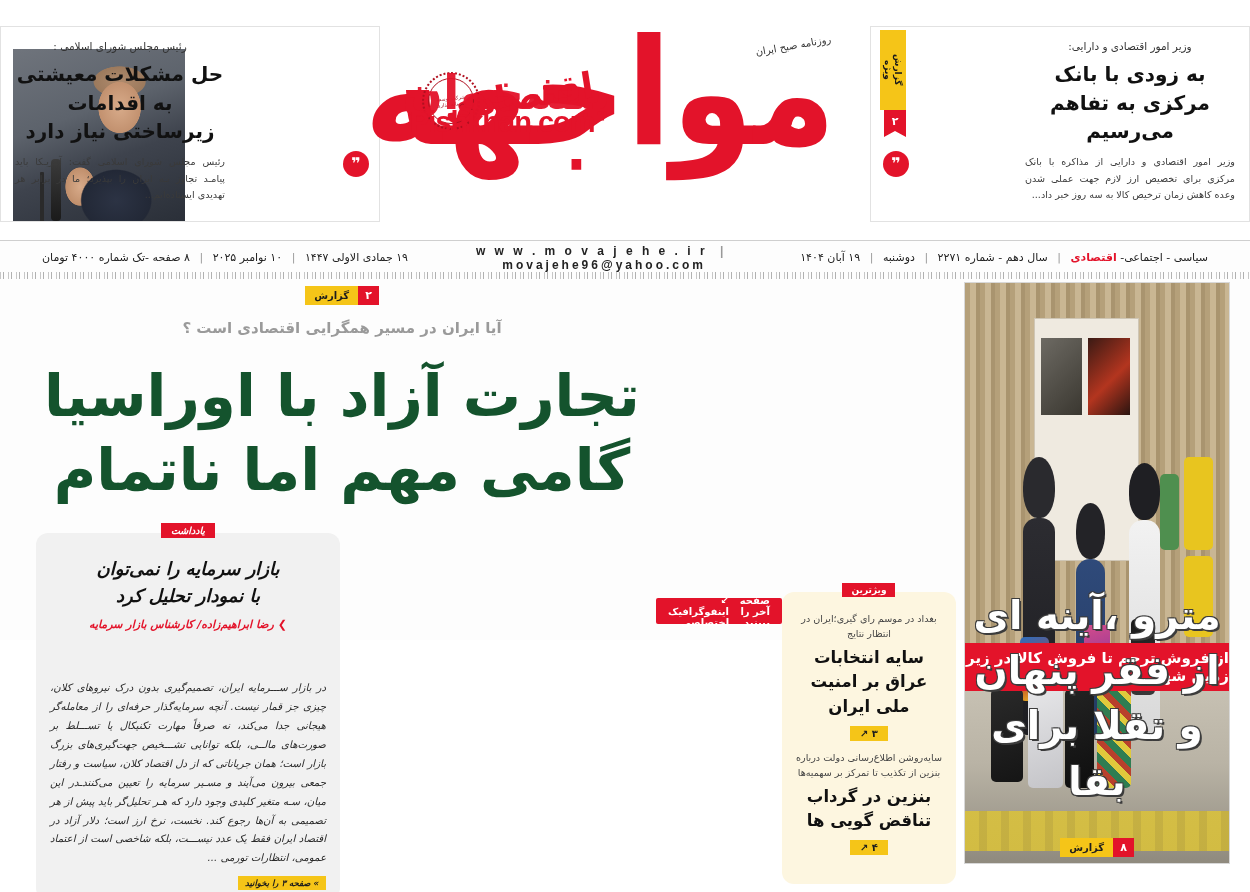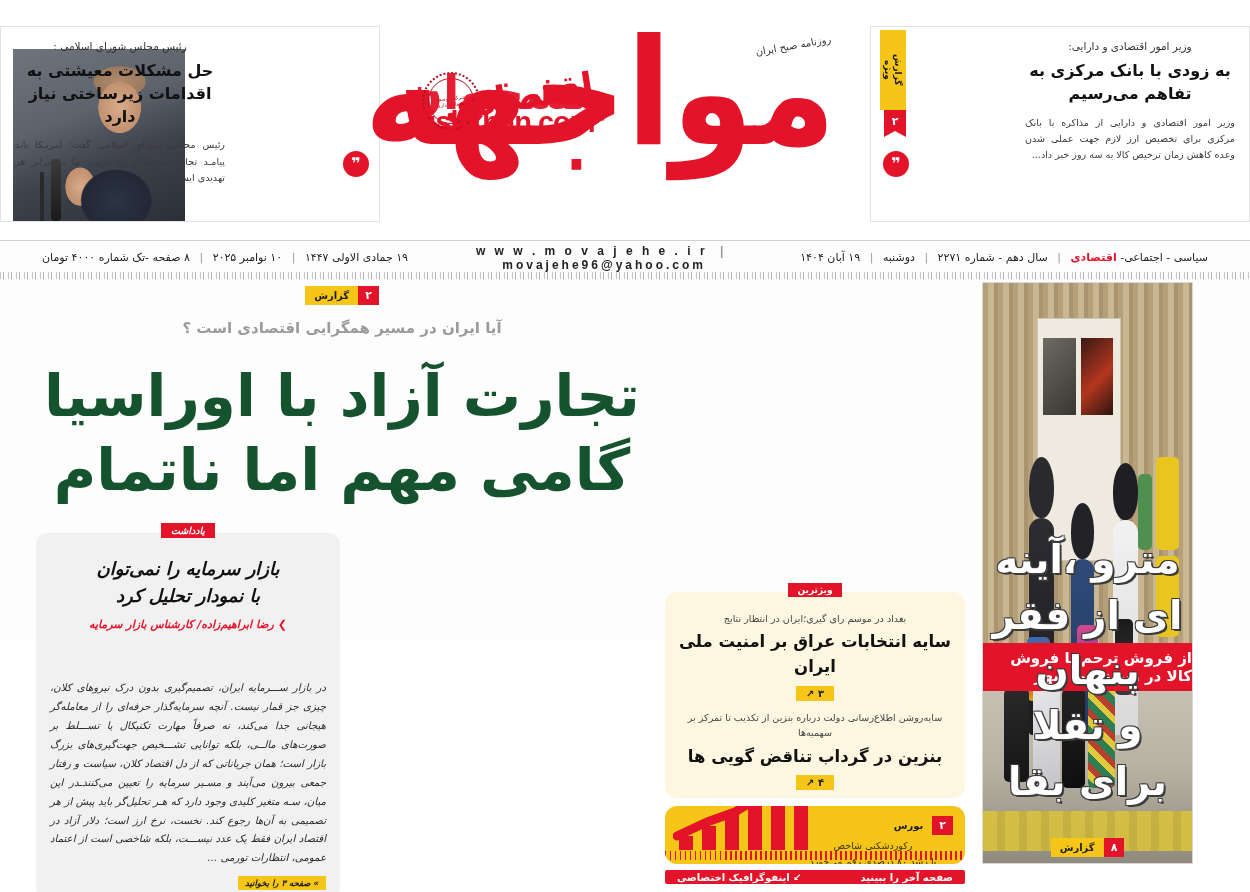--- a/index.html
+++ b/index.html
@@ -80,21 +80,21 @@
     text-align: center;
     line-height: 1.45;
   }
   .promo-text.r { left: 14px; }
   .promo-text.l { right: 14px; }
   .promo-kicker {
     font-size: 10.5px; color: #333; margin-bottom: 6px;
     font-weight: 400;
   }
   .promo-head {
-    font-size: 16px; font-weight: bold; color: #111;
+    font-size: 20px; font-weight: bold; color: #111;
     line-height: 1.42; margin-bottom: 9px; letter-spacing: -0.2px;
   }
   .promo-body {
     font-size: 9.6px; color: #3a3a3a; line-height: 1.7;
     text-align: justify; direction: rtl;
   }
   .quote-badge {
     position: absolute;
     width: 26px; height: 26px; border-radius: 50%;
     background: #e3132a; color: #fff;
@@ -211,22 +211,22 @@
       #aaa 0px, #aaa 1px, transparent 1px, transparent 3px,
       #888 3px, #888 4px, transparent 4px, transparent 8px);
     opacity: .65;
   }
 
   
   .body {
     position: absolute; top: 282px; left: 0;
     width: 1250px; height: 610px;
     display: flex; flex-direction: row-reverse;
-    padding: 0 57px 8px 36px;
-    gap: 9px;
+    padding: 0 20px 8px 36px;
+    gap: 0;
   }
 
   
   .col-right { width: 620px; display: flex; flex-direction: column; padding-right: 8px;}
   .lead { text-align: center; padding-top: 4px; }
 
   .badge-row { display: flex; justify-content: center; margin-bottom: 14px; }
   .badge {
     display: inline-flex; flex-direction: row-reverse; align-items: stretch;
     height: 19px; overflow: hidden;
@@ -280,21 +280,21 @@
     text-align: justify;
     margin-top: 48px;
   }
   .note-more {
     display: inline-block; margin-top: 8px;
     background: #f5c518; color: #1d1d1d;
     font-size: 8.5px; font-weight: bold; padding: 2px 7px;
   }
 
   
-  .col-mid { width: 300px; display: flex; flex-direction: column; gap: 0; padding-top: 310px; }
+  .col-mid { width: 300px; display: flex; flex-direction: row; gap: 0; padding-top: 310px; }
   .mid-stack { background: #fdf6e0; border-radius: 12px; padding: 10px 12px 6px 12px; position: relative; direction: rtl; }
   .mid-badge-wrap { position: absolute; top: -9px; left: 0; right: 0; display:flex; justify-content:center; }
   .mid-badge {
     background: #e3132a; color:#fff; font-size: 9px; font-weight:bold;
     padding: 2px 9px; direction: rtl;
   }
   .mid-kicker { font-size: 9.6px; color: #444; text-align: center; line-height: 1.6; margin: 9px 0 4px; }
   .mid-title { font-size: 16.5px; font-weight: bold; color:#111; text-align:center; line-height:1.5; }
   .pagechip-wrap { display:flex; justify-content:center; margin: 6px 0 2px; }
   .pagechip {

